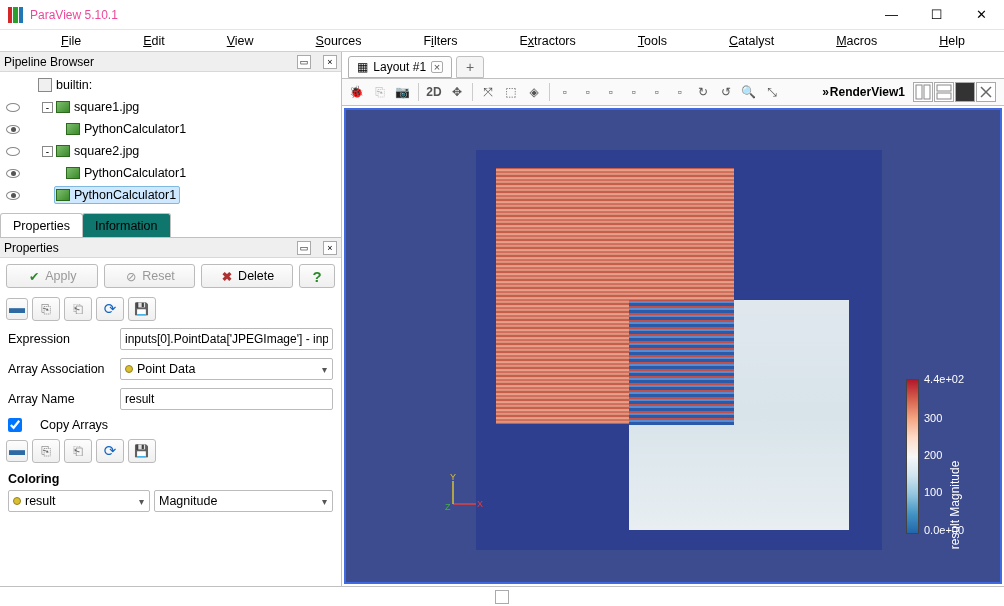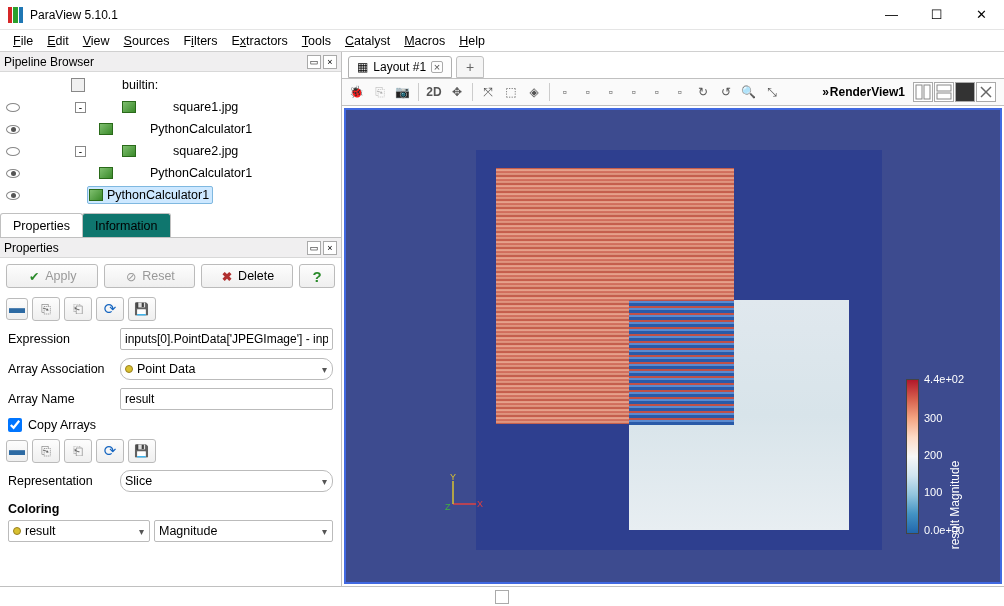--- a/index.html
+++ b/index.html
@@ -5,45 +5,45 @@
 * { box-sizing: border-box; margin: 0; padding: 0; font-family: "Segoe UI", Tahoma, sans-serif; }
 body { background: #fff; width: 1004px; height: 606px; overflow: hidden; position: relative; display: flex; flex-direction: column; }
 
 
 .titlebar { height: 30px; display: flex; align-items: center; padding-left: 8px; background: #fff; border-bottom: 1px solid #e5e5e5; }
 .titlebar .logo { width: 16px; height: 16px; display: inline-flex; margin-right: 6px; }
 .titlebar .logo span { display: inline-block; width: 5px; height: 16px; margin-right: 1px; }
 .titlebar .logo .r { background: #d62728; }
 .titlebar .logo .g { background: #2ca02c; }
 .titlebar .logo .b { background: #1f77b4; }
-.titlebar .title { font-size: 12px; color: #000000; }
+.titlebar .title { font-size: 12px; color: #ec4899; }
 .titlebar .win-controls { margin-left: auto; display: flex; }
 .titlebar .win-btn { width: 45px; height: 30px; display: flex; align-items: center; justify-content: center; font-size: 13px; color: #000; }
 
 
 .menubar { height: 22px; display: flex; align-items: center; padding: 0 6px; font-size: 12.5px; border-bottom: 1px solid #d0d0d0; }
-.menubar span { padding: 0 7px; }
+.menubar span { padding: 0 7px; margin-left: 48px; }
 .menubar span u { text-decoration: underline; }
 
 .main { flex: 1; display: flex; overflow: hidden; }
 
 
 .left { width: 342px; display: flex; flex-direction: column; border-right: 1px solid #c0c0c0; }
 
-.dock-header { height: 20px; background: #f0eff0; display: flex; align-items: center; padding: 0 4px; font-size: 12px; border-bottom: 1px solid #d8d8d8; }
+.dock-header { height: 20px; background: #f0eff0; display: flex; align-items: center; padding: 0 4px; font-size: 12px; border-bottom: 1px solid #d8d8d8; gap: 10px; }
 .dock-header .sp { flex: 1; }
 .dock-btn { width: 14px; height: 14px; border: 1px solid #aaa; margin-left: 2px; font-size: 9px; line-height: 12px; text-align: center; background: #fff; }
 
 
 .pipeline { height: 140px; background: #fff; font-size: 12.5px; overflow: hidden; padding-top: 2px; }
 .pipeline .row { display: flex; align-items: center; height: 22px; }
 .eye-col { width: 26px; display: flex; justify-content: center; }
 .eye { width: 14px; height: 9px; border: 1px solid #888; border-radius: 50%; position: relative; }
 .eye.on::after { content: ''; position: absolute; width: 5px; height: 5px; background: #555; border-radius: 50%; top: 1px; left: 3.5px; }
-.tree-cell { flex: 1; display: flex; align-items: center; padding-left: 0; gap: 33px; }
+.tree-cell { flex: 1; display: flex; align-items: center; padding-left: 0; }
 .indent { display: inline-block; }
 .expander { width: 11px; height: 11px; border: 1px solid #888; font-size: 10px; line-height: 9px; text-align: center; margin-right: 3px; background: #fff; }
 .server-icon { width: 14px; height: 14px; border: 1px solid #888; background: #f0f0f0; margin-right: 4px; }
 .cube-icon { width: 14px; height: 12px; background: linear-gradient(135deg, #7fbf6f, #3a8a2a); margin-right: 4px; border: 1px solid #2a6a1a; }
 .sel-bg { background: #cde8ff; border: 1px solid #7fb8e0; border-radius: 2px; padding: 1px 3px 1px 1px; display: inline-flex; align-items: center; }
 
 .tabs { height: 26px; display: flex; align-items: flex-end; border-bottom: 1px solid #c0c0c0; background: #fff; }
 .tab { height: 24px; padding: 0 12px; font-size: 12.5px; border: 1px solid #c0c0c0; border-bottom: none; background: #0f766e; margin-right: -1px; display: flex; align-items: center; border-radius: 3px 3px 0 0; }
 .tab.active { background: #fff; font-weight: normal; }
 
@@ -65,25 +65,25 @@
 .section-hdr { display: flex; align-items: center; padding: 3px 6px; gap: 4px; }
 .disclosure { width: 22px; height: 22px; border: 1px solid #bbb; border-radius: 3px; background: linear-gradient(#fdfdfd, #efefef); color: #2d6aa3; font-weight: bold; font-size: 16px; text-align: center; line-height: 18px; }
 .section-title { font-weight: bold; font-size: 12.5px; flex: 1; padding-left: 2px; }
 .mini-btn { width: 28px; height: 24px; border: 1px solid #bbb; border-radius: 3px; background: linear-gradient(#fdfdfd, #efefef); display: flex; align-items: center; justify-content: center; font-size: 12px; color: #666; }
 .mini-btn.refresh { color: #1565c0; font-size: 15px; }
 .mini-btn.save { color: #1565c0; }
 
 .form-row { display: flex; align-items: center; padding: 4px 8px; font-size: 12.5px; gap: 8px; }
 .form-row label { width: 104px; }
 .form-row input[type=text], .form-row select { flex: 1; height: 22px; border: 1px solid #bbb; border-radius: 2px; padding: 0 4px; font-size: 12px; }
-.form-row .dropdown { flex: 1; height: 22px; border: 1px solid #bbb; border-radius: 10px; padding: 0 4px; font-size: 12.5px; display: flex; align-items: center; background: #fff; position: relative; }
+.form-row .dropdown { flex: 1; height: 22px; border: 1px solid #bbb; border-radius: 2px; padding: 0 4px; font-size: 12.5px; display: flex; align-items: center; background: #fff; position: relative; }
 .form-row .dropdown::after { content: '▾'; position: absolute; right: 5px; color: #555; font-size: 10px; }
 .dot-y { width: 8px; height: 8px; background: #d8c030; border-radius: 50%; border: 1px solid #998020; margin-right: 4px; }
 
-.chk-row { display: flex; align-items: flex-start; padding: 4px 8px; font-size: 12.5px; gap: 6px; }
+.chk-row { display: flex; align-items: flex-start; padding: 4px 8px; font-size: 12.5px; gap: 18px; }
 .chk-row input { width: 14px; height: 14px; }
 
 .bold-row { padding: 6px 8px 2px; font-weight: bold; font-size: 12.5px; }
 .color-row { display: flex; padding: 2px 8px 6px; gap: 4px; }
 .color-row .dropdown { height: 22px; border: 1px solid #bbb; border-radius: 2px; padding: 0 4px; font-size: 12.5px; display: flex; align-items: center; background: #fff; position: relative; }
 .color-row .dropdown::after { content: '▾'; position: absolute; right: 5px; color: #555; font-size: 10px; }
 
 
 .right { flex: 1; display: flex; flex-direction: column; background: #fff; }
 .tab-strip { height: 26px; display: flex; align-items: flex-end; padding-left: 6px; padding-top: 4px; }
@@ -276,26 +276,20 @@
       </div>
 
       <div class="section-hdr">
         <div class="disclosure">▬</div>
         <div class="mini-btn">⎘</div>
         <div class="mini-btn">⎗</div>
         <div class="mini-btn refresh">⟳</div>
         <div class="mini-btn save">💾</div>
       </div>
 
-      <div class="form-row">
-        <label>Representation</label>
-        <div class="dropdown">
-            <span>Slice</span>
-          </div>
-      </div>
 
       <div class="bold-row">Coloring</div>
       <div class="color-row">
         <div class="dropdown" style="flex:0 0 142px">
             <span class="dot-y"></span>
             <span>result</span>
           </div>
         <div class="dropdown" style="flex:1">
             <span>Magnitude</span>
           </div>

